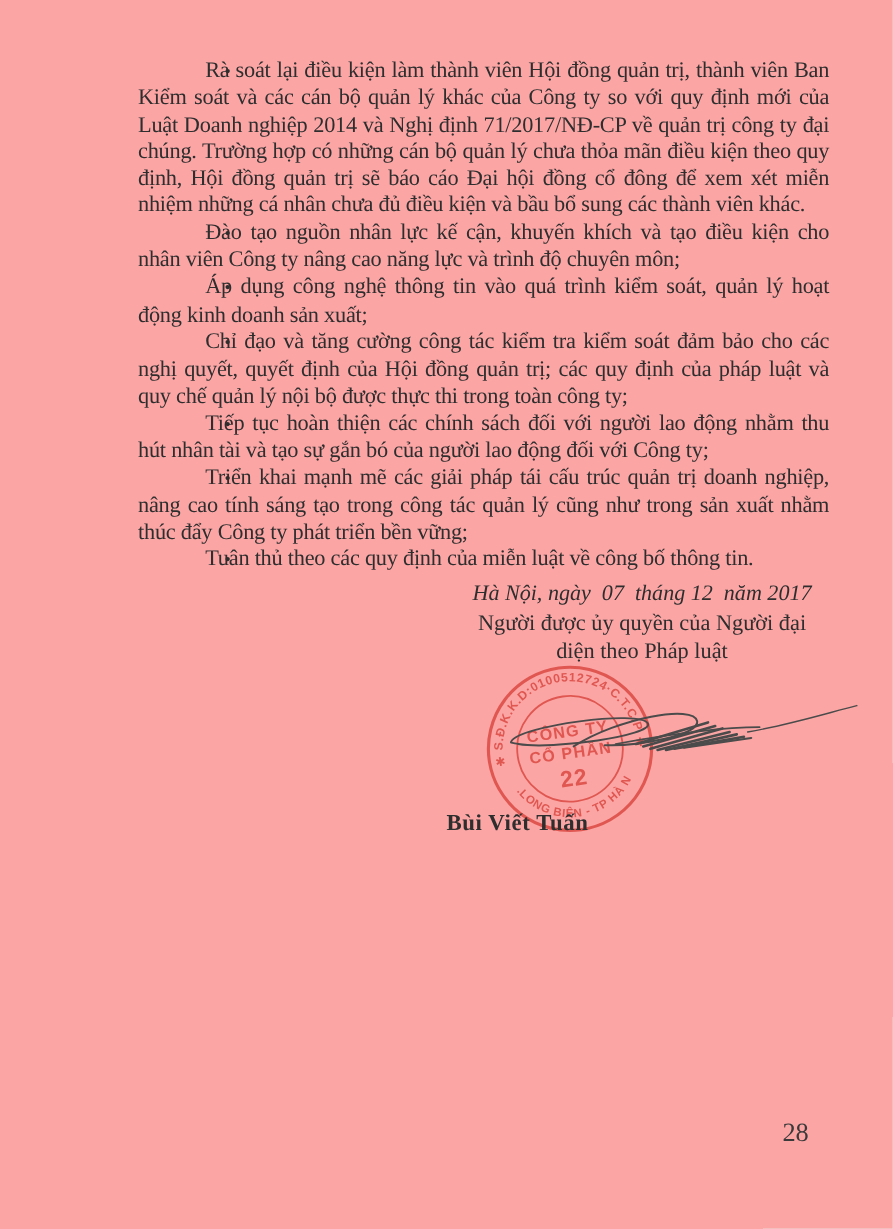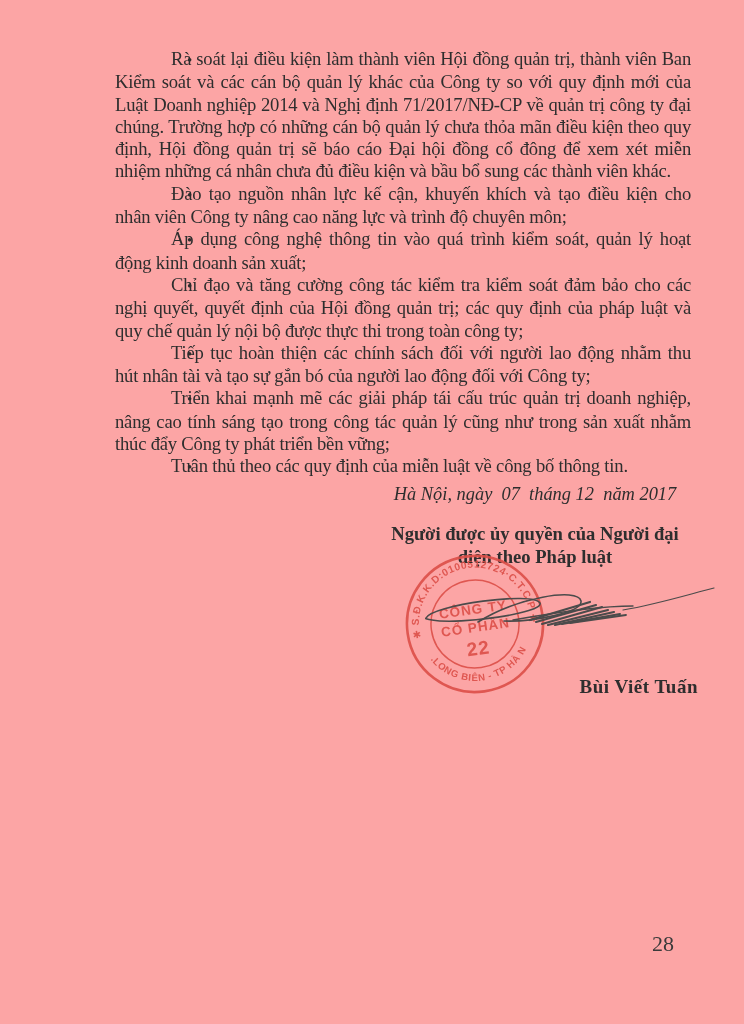--- a/index.html
+++ b/index.html
@@ -30,33 +30,33 @@
   }
   .closing {
     position:absolute;
     top:484px; left:372px; width:326px;
     text-align:center;
   }
   .dateline {
     font-style:italic;
     font-size:18.4px;
     white-space:pre;
-    margin-bottom:17px;
+    margin-bottom:3px;
   }
   .sign-title {
-    font-weight:bold;
+    font-weight:normal;
     font-size:18.6px;
     line-height:23px;
   }
   .stamp-svg { position:absolute; left:390px; top:550px; }
   .signature-svg { position:absolute; left:418px; top:578px; }
   .signer-name {
     position:absolute;
     top:676px; left:372px; width:326px;
-    text-align:right;
+    text-align:left;
     font-weight:bold;
     font-size:19px;
     letter-spacing:0.5px;
   }
   .page-number {
     position:absolute;
     top:931px; left:652px;
     font-size:22px;
     color:#3a3a3a;
   }

